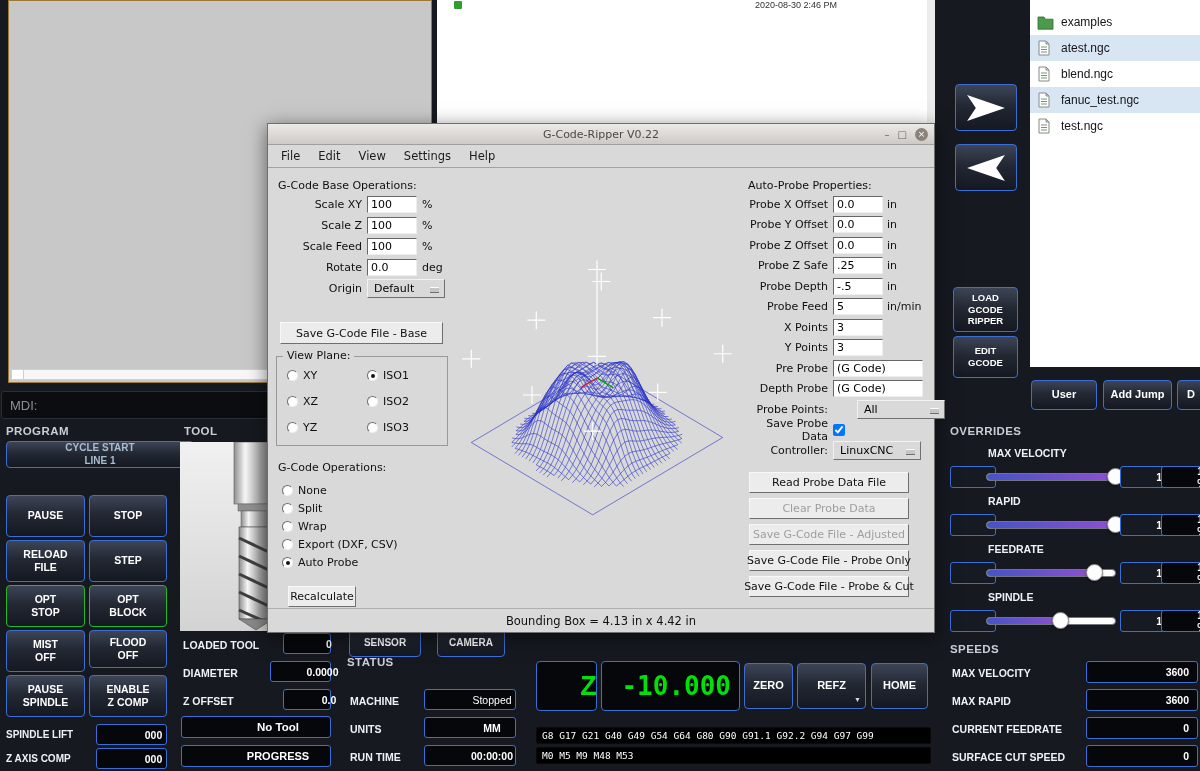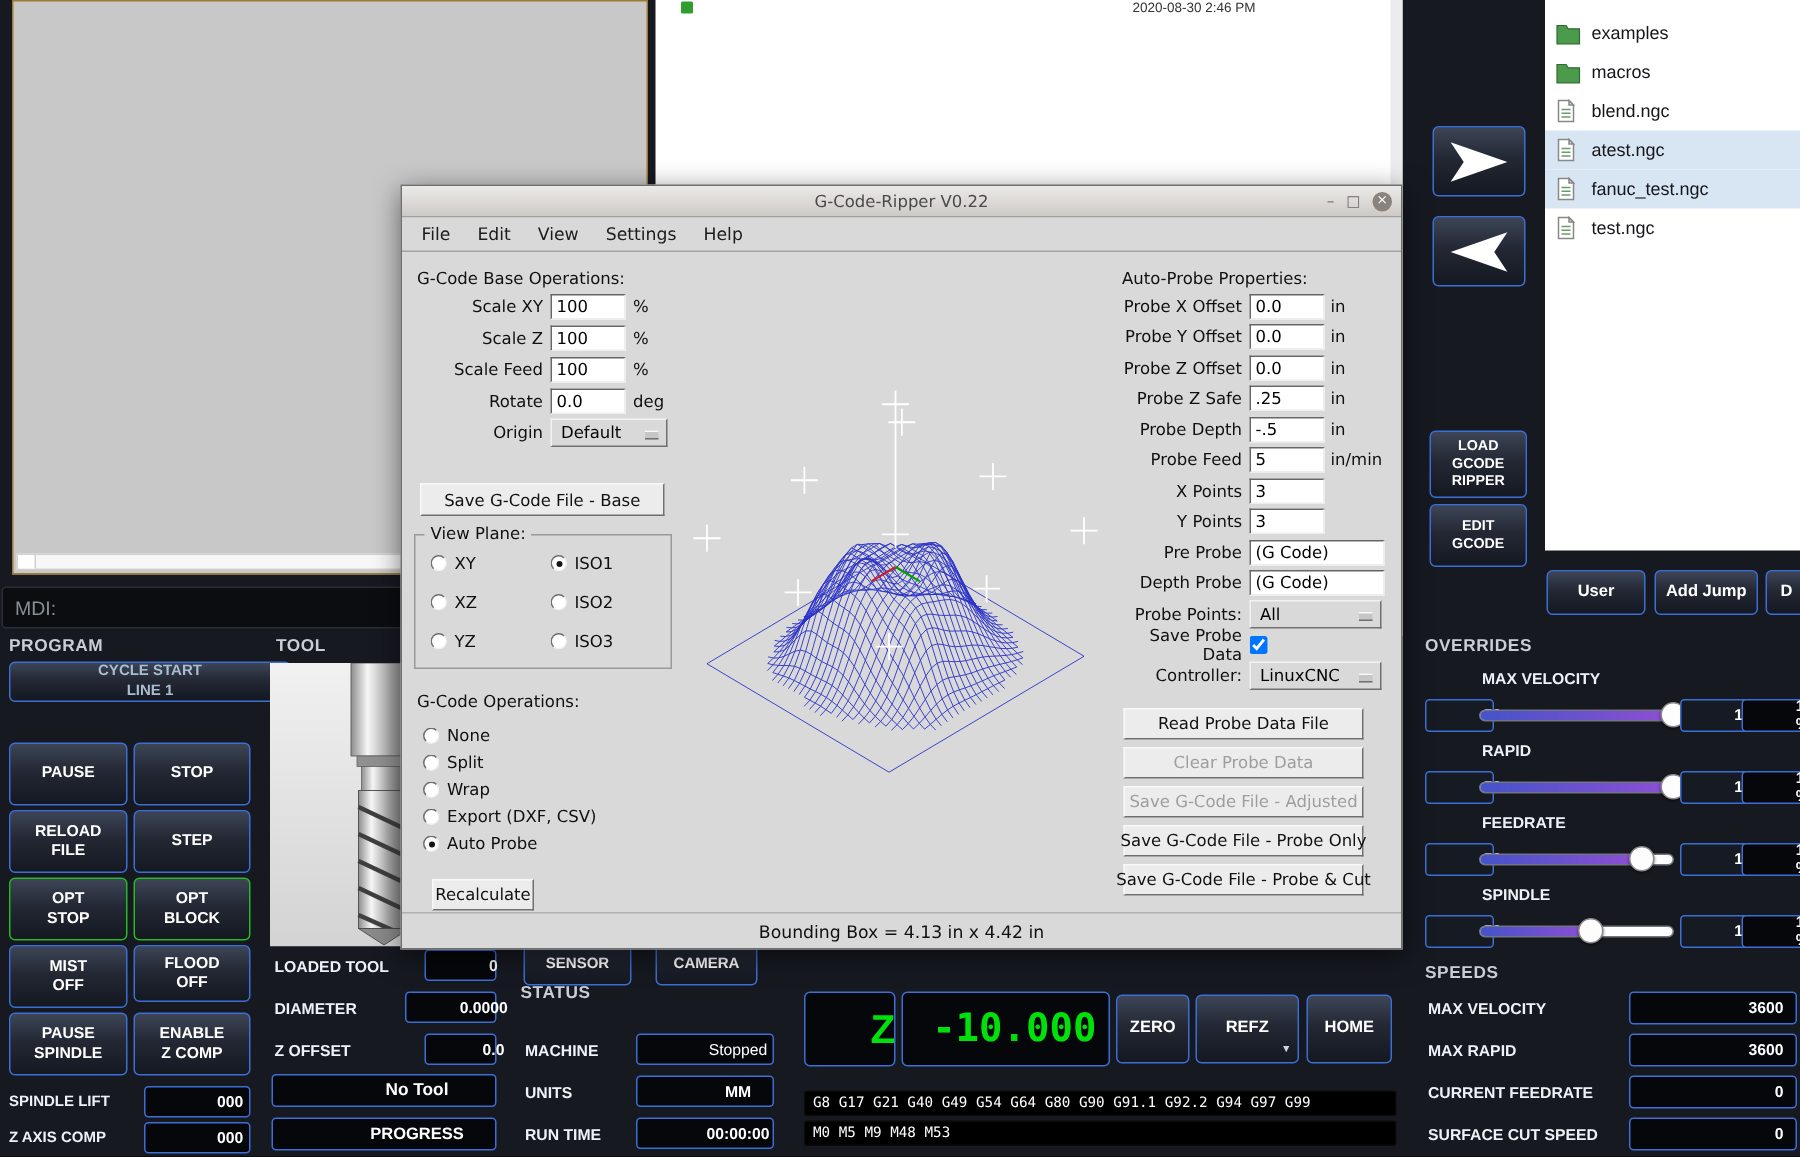--- a/index.html
+++ b/index.html
@@ -91,51 +91,43 @@
   <div class="files">
 
     <div class="file-item">
       <span class="ficon">
           <svg viewBox="0 0 17 15" width="17" height="15">
             <path d="M1 2 h6 l1.5 2.2 H16 v10 H1z" fill="#4c9b4c" stroke="#2e6b2e" stroke-width="0.8"></path>
           </svg>
         </span>
       <span>examples</span>
     </div>
-    <div class="file-item">
+    <div class="file-item sel">
       <span class="ficon">
-          <svg viewBox="0 0 17 15" width="17" height="15">
-            <path d="M1 2 h6 l1.5 2.2 H16 v10 H1z" fill="#4c9b4c" stroke="#2e6b2e" stroke-width="0.8"></path>
+          <svg viewBox="0 0 14 16" width="14" height="16">
+            <path d="M2 1 h7 l3 3 v11 H2z" fill="#fff" stroke="#888"></path>
+            <path d="M9 1 l3 3 h-3z" fill="#ddd" stroke="#888"></path>
+            <line x1="4" y1="7" x2="10" y2="7" stroke="#6a9c6a"></line>
+            <line x1="4" y1="9.5" x2="10" y2="9.5" stroke="#6a9c6a"></line>
+            <line x1="4" y1="12" x2="10" y2="12" stroke="#6a9c6a"></line>
           </svg>
         </span>
-      <span>macros</span>
+      <span>atest.ngc</span>
     </div>
     <div class="file-item">
       <span class="ficon">
           <svg viewBox="0 0 14 16" width="14" height="16">
             <path d="M2 1 h7 l3 3 v11 H2z" fill="#fff" stroke="#888"></path>
             <path d="M9 1 l3 3 h-3z" fill="#ddd" stroke="#888"></path>
             <line x1="4" y1="7" x2="10" y2="7" stroke="#6a9c6a"></line>
             <line x1="4" y1="9.5" x2="10" y2="9.5" stroke="#6a9c6a"></line>
             <line x1="4" y1="12" x2="10" y2="12" stroke="#6a9c6a"></line>
           </svg>
         </span>
       <span>blend.ngc</span>
-    </div>
-    <div class="file-item sel">
-      <span class="ficon">
-          <svg viewBox="0 0 14 16" width="14" height="16">
-            <path d="M2 1 h7 l3 3 v11 H2z" fill="#fff" stroke="#888"></path>
-            <path d="M9 1 l3 3 h-3z" fill="#ddd" stroke="#888"></path>
-            <line x1="4" y1="7" x2="10" y2="7" stroke="#6a9c6a"></line>
-            <line x1="4" y1="9.5" x2="10" y2="9.5" stroke="#6a9c6a"></line>
-            <line x1="4" y1="12" x2="10" y2="12" stroke="#6a9c6a"></line>
-          </svg>
-        </span>
-      <span>atest.ngc</span>
     </div>
     <div class="file-item sel">
       <span class="ficon">
           <svg viewBox="0 0 14 16" width="14" height="16">
             <path d="M2 1 h7 l3 3 v11 H2z" fill="#fff" stroke="#888"></path>
             <path d="M9 1 l3 3 h-3z" fill="#ddd" stroke="#888"></path>
             <line x1="4" y1="7" x2="10" y2="7" stroke="#6a9c6a"></line>
             <line x1="4" y1="9.5" x2="10" y2="9.5" stroke="#6a9c6a"></line>
             <line x1="4" y1="12" x2="10" y2="12" stroke="#6a9c6a"></line>
           </svg>
@@ -472,21 +464,21 @@
       <div class="frow2">
         <span class="fl2">Pre Probe</span>
         <input class="tk-entry" style="width: 90px;" value="(G Code)">
       </div>
       <div class="frow2">
         <span class="fl2">Depth Probe</span>
         <input class="tk-entry" style="width: 90px;" value="(G Code)">
       </div>
       <div class="frow2">
         <span class="fl2">Probe Points:</span>
-        <div class="tk-opt" style="width:88px;">
+        <div class="tk-opt" style="width:88px;margin-left:24px;">
           <span>All</span>
         </div>
       </div>
       <div class="frow2">
         <span class="fl2">Save Probe Data</span>
         <input type="checkbox" class="tk-check" checked="true" style="">
       </div>
       <div class="frow2">
         <span class="fl2">Controller:</span>
         <div class="tk-opt" style="width:88px;">

